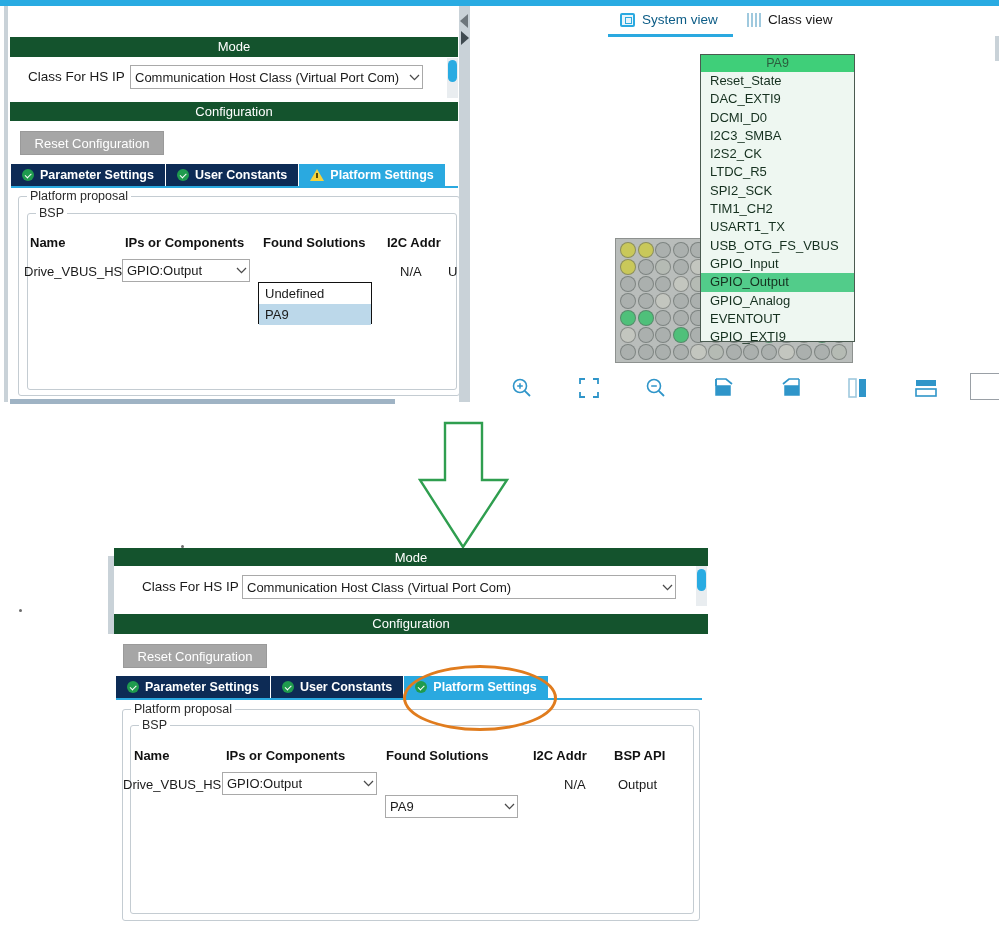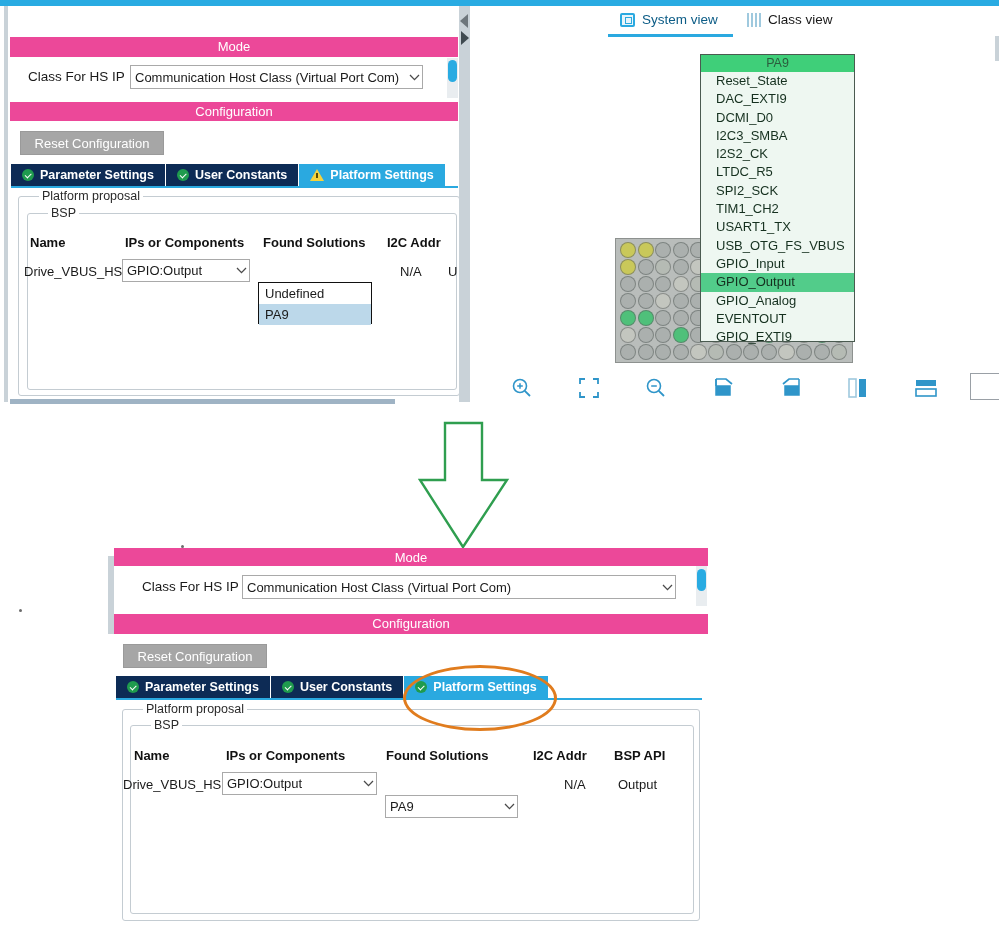--- a/index.html
+++ b/index.html
@@ -14,21 +14,21 @@
   
   #top-strip{left:0;top:0;width:999px;height:6px;background:#29abe2;}
 
   
   #left-panel{left:0;top:6px;width:470px;height:396px;background:#ffffff;}
   .bar-title{
     background:#ffffff;color:#000;text-align:center;
     font-size:13.5px;line-height:26px;
   }
   .dark-band{
-    background:#ec4899;color:#ffffff;text-align:center;
+    background:#14532d;color:#ffffff;text-align:center;
     font-size:13px;line-height:20px;font-weight:400;
   }
   .mode-row{background:#ffffff;}
   .lbl{font-size:13.5px;color:#1a1a1a;}
 
   .combo{
     box-sizing:border-box;border:1px solid #a9a9a9;background:#ffffff;
     font-size:13px;color:#1a1a1a;position:relative;
     display:flex;align-items:center;padding-left:4px;
   }
@@ -62,21 +62,21 @@
     width:0;height:0;border-left:7px solid transparent;border-right:7px solid transparent;
     border-bottom:12px solid #f6d33c;flex:0 0 auto;position:relative;
   }
   .warn::after{content:"";position:absolute;left:-1px;top:4px;width:1.6px;height:5px;background:#5a4a00;}
 
   
   .group{
     box-sizing:border-box;border:1px solid #c4ccd2;border-radius:3px;position:absolute;
   }
   .group > .glabel{
-    position:absolute;top:-8px;left:20px;background:#ffffff;padding:0 3px;
+    position:absolute;top:-8px;left:8px;background:#ffffff;padding:0 3px;
     font-size:12.5px;color:#2a2a2a;text-align:center;
   }
   .th{font-size:13px;font-weight:bold;color:#111;}
   .td{font-size:13px;color:#1a1a1a;}
 
   
   .droplist{
     box-sizing:border-box;border:1.5px solid #111;background:#ffffff;z-index:40;
   }
   .dopt{font-size:13px;color:#1a1a1a;padding:1px 6px;line-height:19px;}
@@ -115,21 +115,21 @@
   
   #ctxmenu{
     position:absolute;box-sizing:border-box;background:#eef7f1;
     border:1.5px solid #4a5a50;z-index:60;
   }
   #ctxmenu .mhead{
     background:#3fcf79;color:#2b5c3d;text-align:center;font-size:12.5px;
     line-height:17px;
   }
   #ctxmenu .mi{
-    font-size:13px;color:#15301f;padding-left:15px;line-height:18.3px;white-space:nowrap;
+    font-size:13px;color:#15301f;padding-left:9px;line-height:18.3px;white-space:nowrap;
   }
   #ctxmenu .mi.sel{background:#52cc8a;}
 
   
   #tbar{position:absolute;display:flex;align-items:center;}
   .tbtn{display:flex;align-items:center;justify-content:center;}
   .srchbox{box-sizing:border-box;border:1px solid #9aa0a6;background:#fff;}
 
   
   #arrow{position:absolute;}

